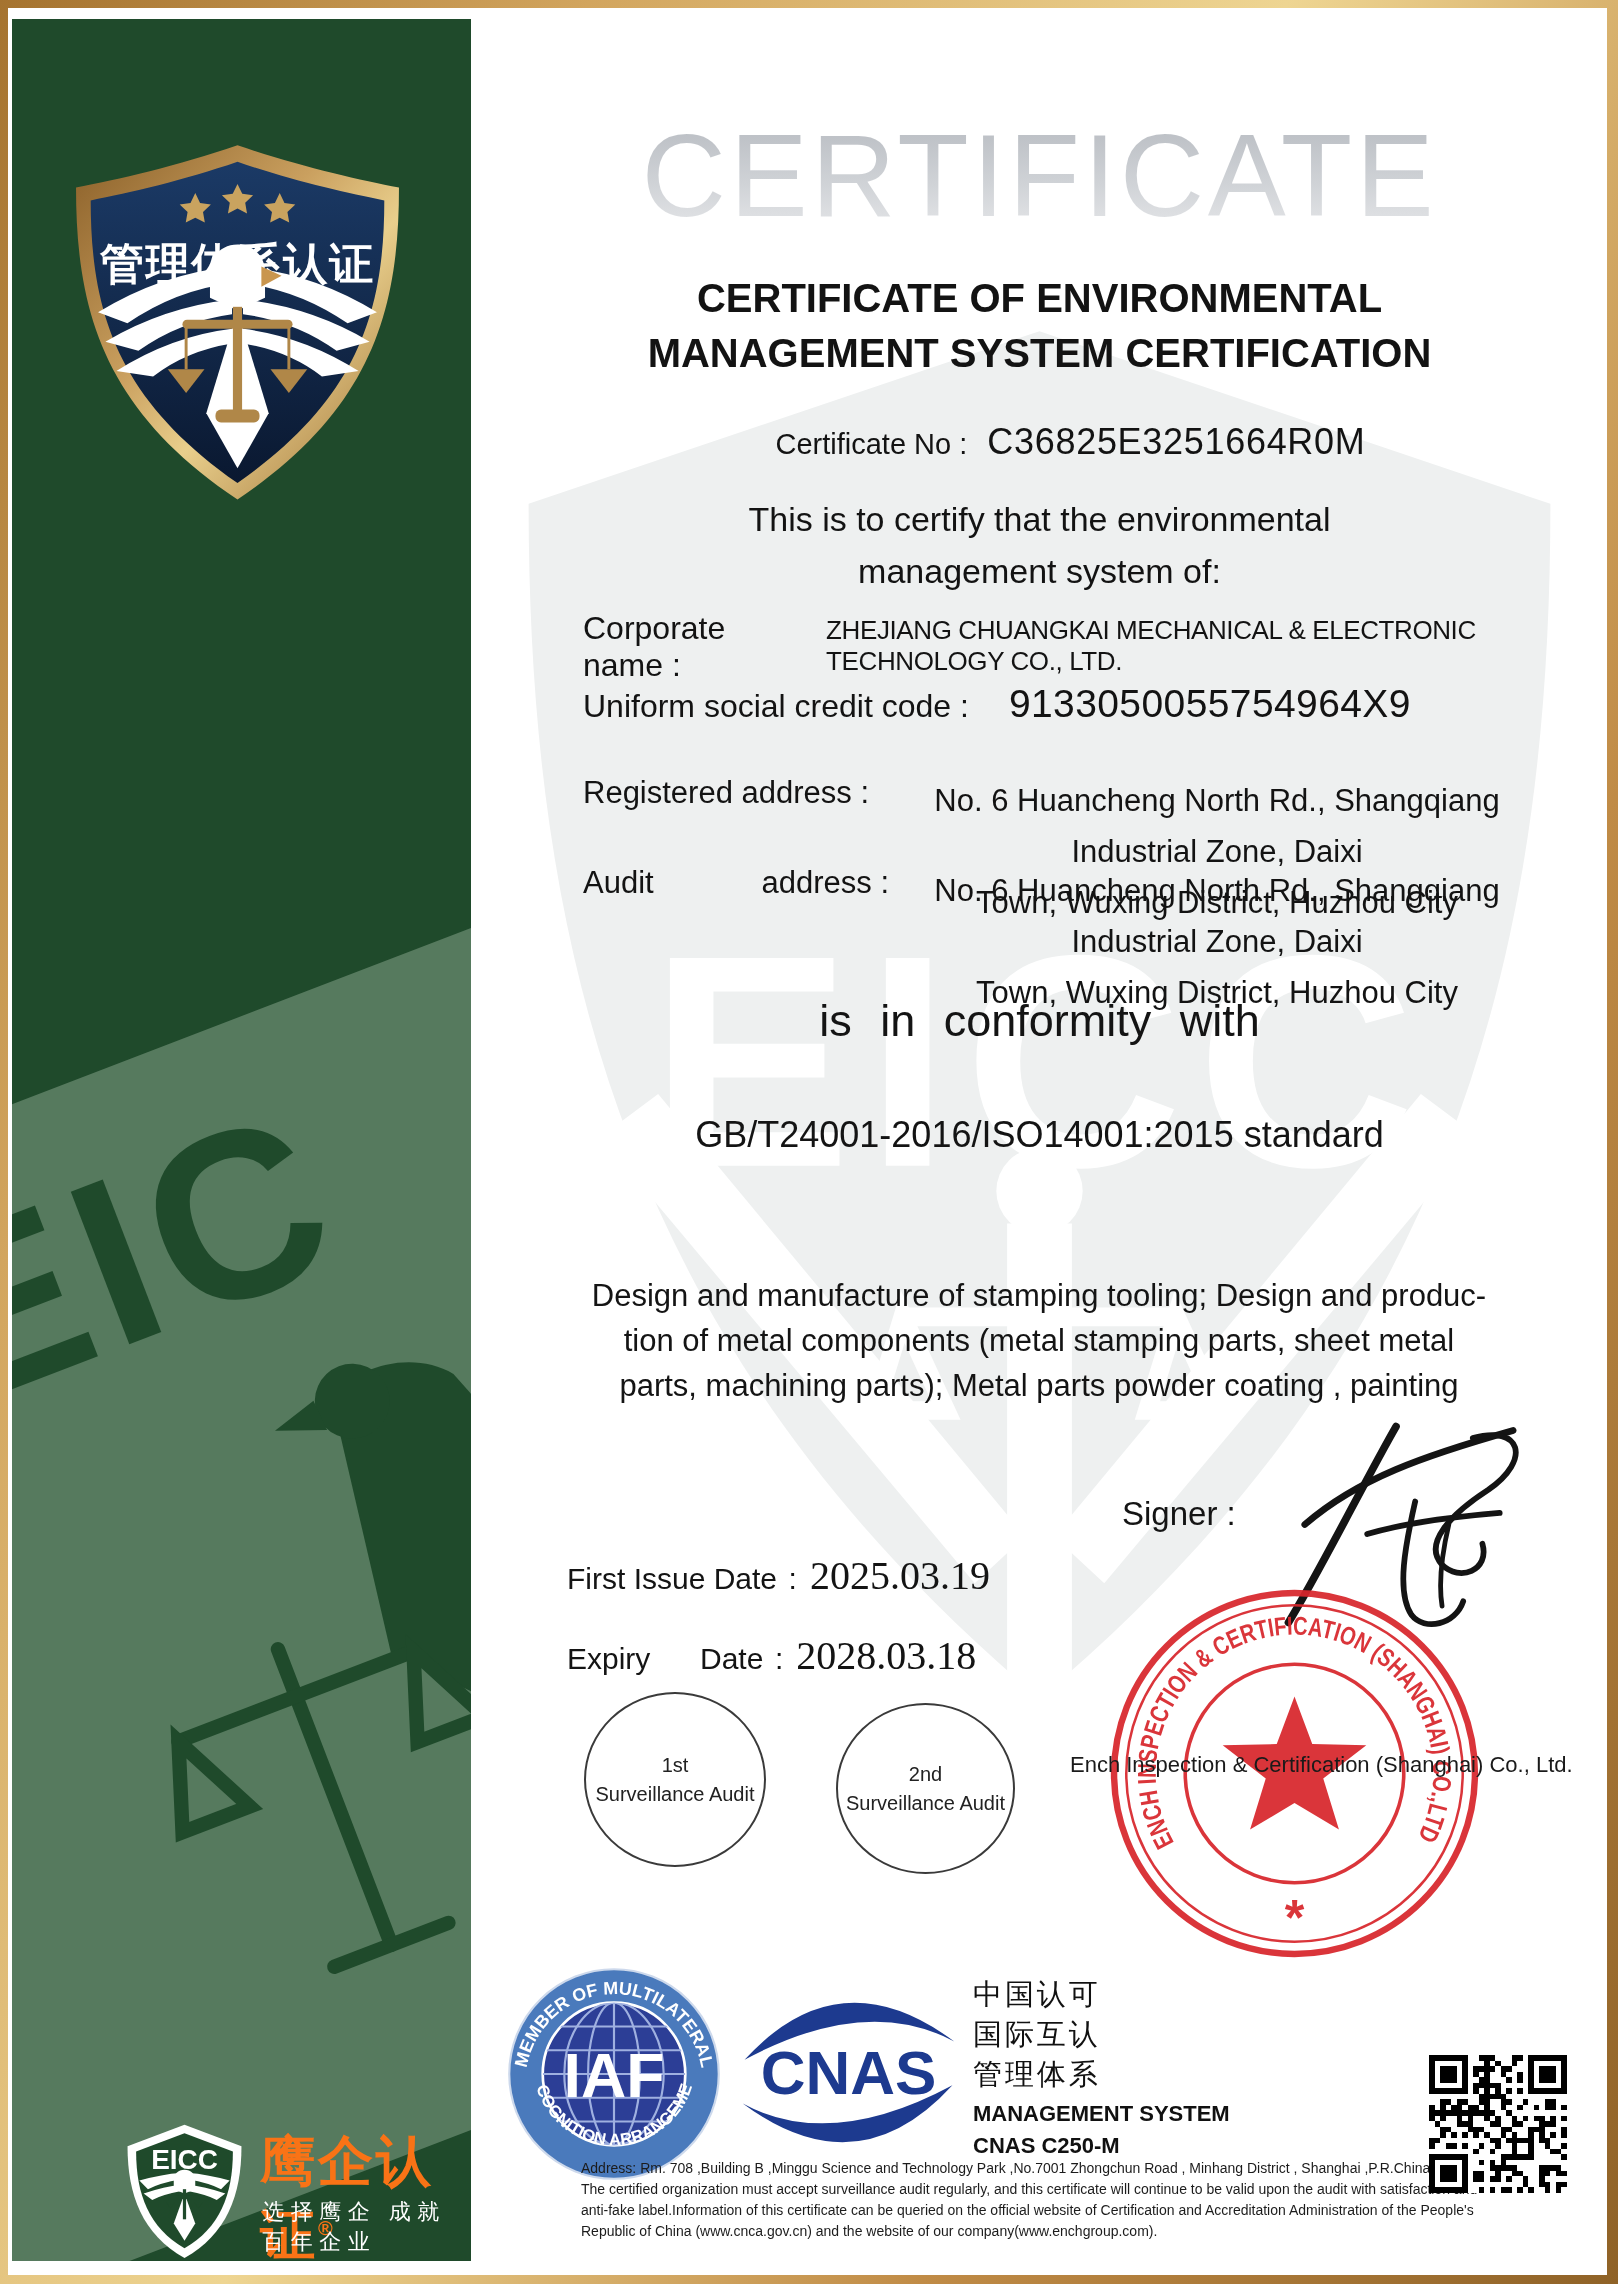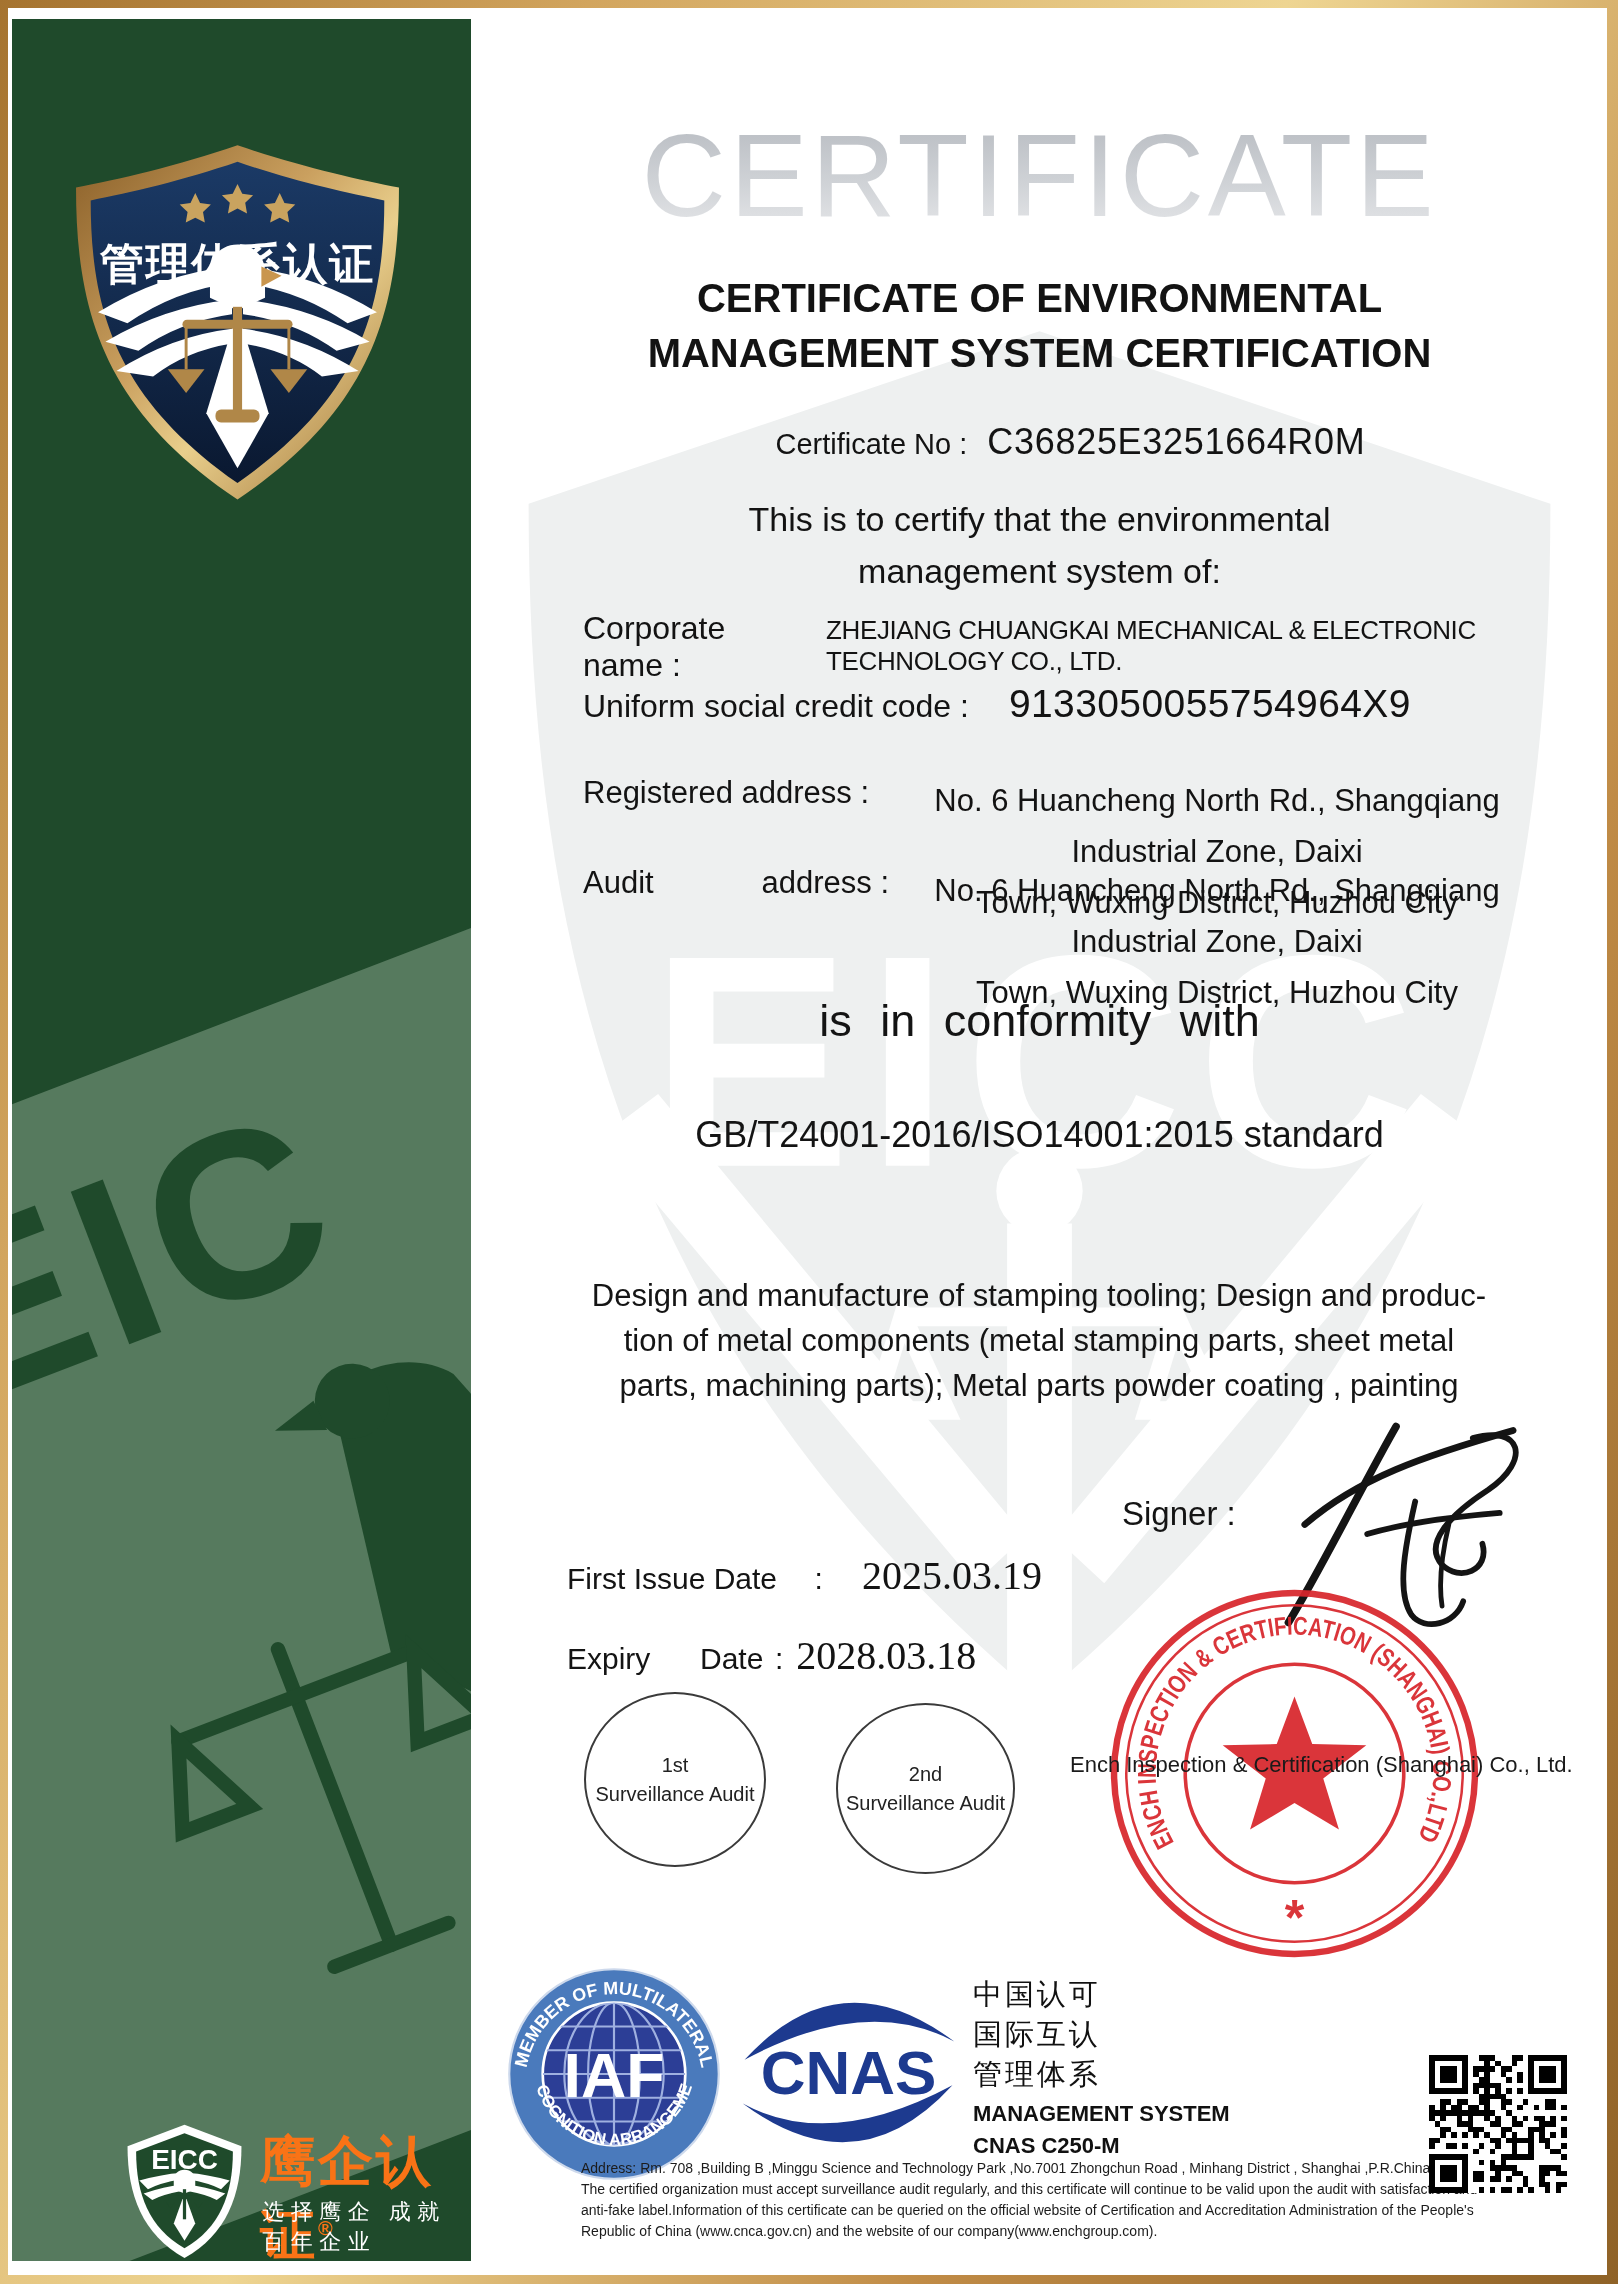--- a/index.html
+++ b/index.html
@@ -209,21 +209,21 @@
     <g stroke="#141414" fill="none" stroke-linecap="round">
       <path d="M150 18 C120 70 70 170 38 222" stroke-width="8"></path>
       <path d="M55 120 C110 72 180 48 272 22" stroke-width="7"></path>
       <path d="M230 30 C280 16 292 52 246 84 C206 110 178 140 198 162 C216 180 248 168 240 140" stroke-width="6"></path>
       <path d="M120 130 C160 118 210 112 258 108" stroke-width="6"></path>
       <path d="M170 96 C160 140 150 190 166 214 C180 232 212 224 220 200" stroke-width="6"></path>
       <path d="M205 120 C198 150 194 180 198 205" stroke-width="5"></path>
     </g>
   </svg>
 
-  <div class="abs daterow" style="top:1552px;gap:26px;">
+  <div class="abs daterow" style="top:1552px;">
     <span>First Issue Date</span>
     <span style="margin-left:11.5px;">:</span>
     <span class="dt">2025.03.19</span>
   </div>
   <div class="abs daterow" style="top:1632px;">
     <span style="width:133px;">Expiry</span>
     <span>Date</span>
     <span style="margin-left:11.5px;">:</span>
     <span class="dt">2028.03.18</span>
   </div>

